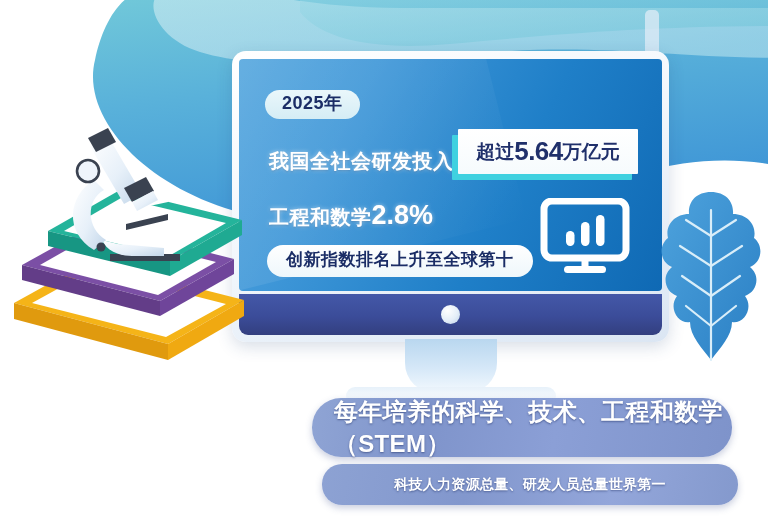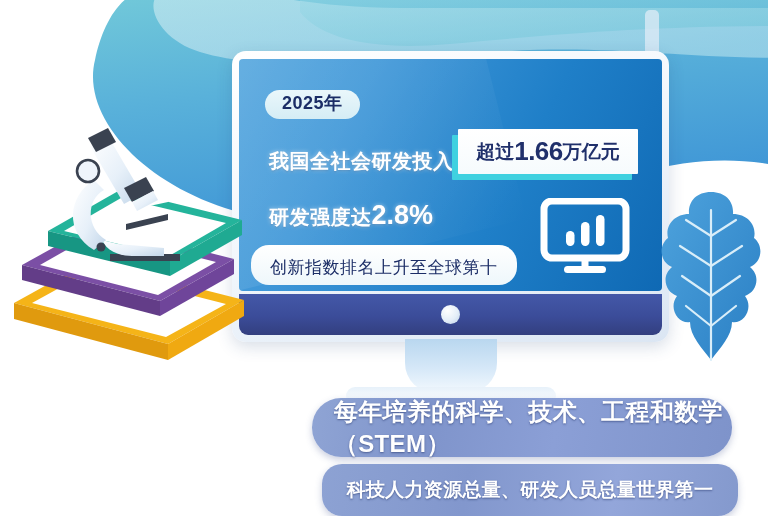--- a/index.html
+++ b/index.html
@@ -189,28 +189,28 @@
     font-size: 19px;
     white-space: nowrap;
   }
   .highlight-face .big {
     font-size: 26px;
     letter-spacing: -0.5px;
   }
 
   .rank-pill {
     position: absolute;
-    left: 12px;
+    left: 28px;
     top: 186px;
-    padding: 14px 19px 8px 19px;
+    padding: 6px 19px 8px 19px;
     border-radius: 18px;
     background: linear-gradient(180deg, #ffffff 0%, #eef7fb 100%);
     color: #1b2d66;
     font-size: 17px;
-    font-weight: normal;
+    font-weight: bold;
     letter-spacing: 0.5px;
     line-height: 1.05;
     white-space: nowrap;
   }
 
   .chart-icon {
     position: absolute;
     left: 301px;
     top: 139px;
     width: 90px;
@@ -255,25 +255,25 @@
     padding-left: 22px;
     box-sizing: border-box;
     font-size: 24px;
     line-height: 1.3;
     letter-spacing: 0.3px;
   }
   .banner-2 {
     left: 322px;
     top: 464px;
     width: 416px;
-    height: 52px;
+    height: 41px;
     border-radius: 20px;
     background: linear-gradient(100deg, #8da2d3 0%, #8297cd 35%, #93a6da 70%, #8499cd 100%);
     justify-content: center;
-    font-size: 19px;
+    font-size: 14px;
     letter-spacing: 0.3px;
   }
   .banner-text {
     display: block;
   }
 </style>
 </head>
 <body>
 
 <div id="stage">
@@ -321,28 +321,28 @@
     <div class="monitor-screen">
       <div class="screen-sheen"></div>
 
       <div class="screen-content">
 
         <div class="year-pill">2025年</div>
 
         <div class="stat-line stat-line-1">我国全社会研发投入</div>
 
         <div class="stat-line stat-line-2">
-          <span>研发强度达</span><span class="stat-num">2.8%</span>
+          <span>工程和数学</span><span class="stat-num">2.8%</span>
         </div>
 
         <div class="highlight-box">
           <div class="highlight-shadow"></div>
           <div class="highlight-face">
             <span>超过</span>
-              <span class="big">1.66</span>
+              <span class="big">5.64</span>
               <span>万亿元</span>
           </div>
         </div>
 
         <div class="rank-pill">创新指数排名上升至全球第十</div>
 
         <svg class="chart-icon" viewBox="0 0 90 78" xmlns="http://www.w3.org/2000/svg">
           <rect x="4" y="3" width="82" height="57" rx="8" ry="8" fill="none" stroke="#ffffff" stroke-width="7"></rect>
           <rect x="26" y="33" width="8.5" height="15" rx="4.2" fill="#ffffff"></rect>
           <rect x="41" y="24" width="8.5" height="24" rx="4.2" fill="#ffffff"></rect>

